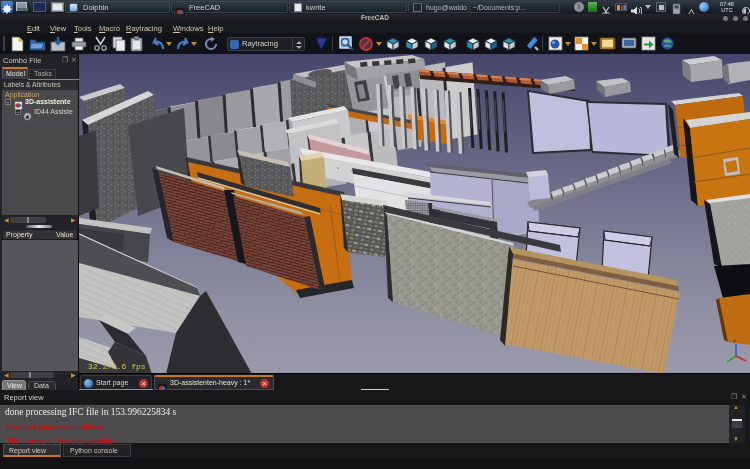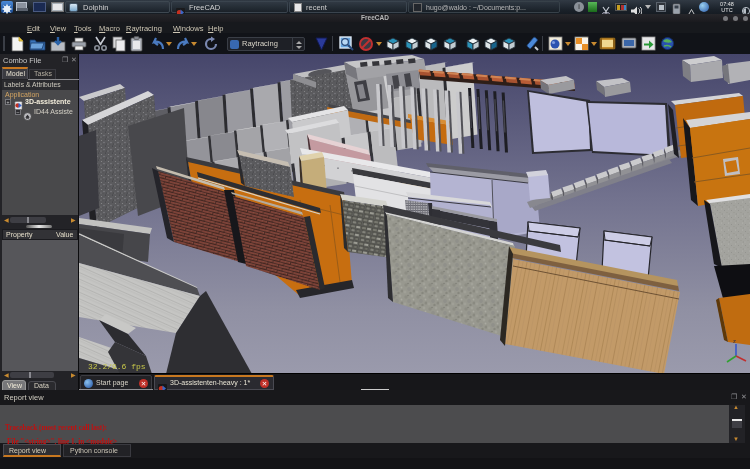--- a/index.html
+++ b/index.html
@@ -25,21 +25,21 @@
   <div class="abs" style="left:171px;top:1px;width:117px;height:12px;background:linear-gradient(#303943,#1a2128);border:1px solid #3a444e;border-radius:2px">
     <div class="abs" style="left:4px;top:1px;width:9px;height:9px"><svg width="9" height="9" viewBox="0 0 9 9">
           <rect width="9" height="9" rx="1" fill="#1a1a1c"></rect>
           <circle cx="3.4" cy="4.5" r="2.6" fill="#c43020"></circle>
           <path d="M4.5,1.5 L8,4.5 L4.5,7.5z" fill="#3a66c8"></path>
         </svg></div>
     <span class="abs" style="left:17px;top:1px;font-size:7.5px;color:#d2d2d2">FreeCAD</span>
   </div>
   <div class="abs" style="left:289px;top:1px;width:118px;height:12px;background:linear-gradient(#303943,#1a2128);border:1px solid #3a444e;border-radius:2px">
     <div class="abs" style="left:4px;top:1px;width:8px;height:9px;background:#e8e8ea;border:1px solid #888"></div>
-    <span class="abs" style="left:16px;top:1px;font-size:7.5px;color:#cccccc">recent</span>
+    <span class="abs" style="left:16px;top:1px;font-size:7.5px;color:#cccccc">kwrite</span>
   </div>
   <div class="abs" style="left:408px;top:1px;width:152px;height:12px;background:linear-gradient(#2d3640,#181f26);border:1px solid #374149;border-radius:2px">
     <div class="abs" style="left:4px;top:1px;width:9px;height:9px;background:#22262c;border:1px solid #666"></div>
     <span class="abs" style="left:17px;top:1.5px;font-size:7px;color:#b8b8b8">hugo@waldo : ~/Documents:p...</span>
   </div>
 
   <div class="abs" style="left:574px;top:2px;width:10px;height:10px;border-radius:50%;background:#8a9098;color:#1a1a1a;font-size:7px;text-align:center;line-height:10px">i</div>
   <div class="abs" style="left:588px;top:2px;width:9px;height:10px;background:linear-gradient(#58b858,#1a6a1a)"></div>
   <div class="abs" style="left:601px;top:2px;width:10px;height:10px"><svg width="10" height="10" viewBox="0 0 10 10">
         <path d="M2,1 L6,7 M8,1 L4,7" stroke="#c8ccd4" stroke-width="1.2"></path>
@@ -749,20 +749,21 @@
   </div>
   <div class="abs" style="left:0;top:15px;width:74px;height:1px;background:#909094"></div>
   <div class="abs" style="left:282px;top:15px;width:28px;height:2px;background:#cccccc"></div>
 </div>
 
 <div class="abs" style="left:0;top:390px;width:750px;height:68px;background:#18181b">
   <span class="abs" style="left:4px;top:3px;font-size:7.5px;color:#d2cec2">Report view</span>
   <span class="abs" style="left:731px;top:3px;font-size:7px;color:#909094">❐</span>
   <span class="abs" style="left:741px;top:3px;font-size:7px;color:#909094">✕</span>
   <div class="abs" style="left:0;top:15px;width:729px;height:38px;background:#4c4c4e;font-family:'Liberation Serif',serif">
+    <span class="abs" style="left:5px;top:2px;color:#ececec;font-size:9.5px">done processing IFC file in 153.996225834 s</span>
     <span class="abs" style="left:5px;top:19px;color:#c01010;font-size:7.2px;font-weight:bold">Traceback (most recent call last):</span>
     <span class="abs" style="left:7px;top:33px;color:#c01010;font-size:7.2px;font-weight:bold">File "&lt;string&gt;", line 1, in &lt;module&gt;</span>
   </div>
   <div class="abs" style="left:729px;top:15px;width:16px;height:38px;background:#222226">
     <span class="abs" style="left:4px;top:-1px;font-size:6px;color:#c88a30">▲</span>
     <span class="abs" style="left:4px;top:31px;font-size:6px;color:#c88a30">▼</span>
     <div class="abs" style="left:3px;top:14px;width:10px;height:9px;background:#3e3e44;border-top:2px solid #e8e8e8"></div>
   </div>
 
   <div class="abs" style="left:3px;top:54px;width:58px;height:13px;background:#2e2e32;border:1px solid #4a4a50;border-bottom:2px solid #c87820">

